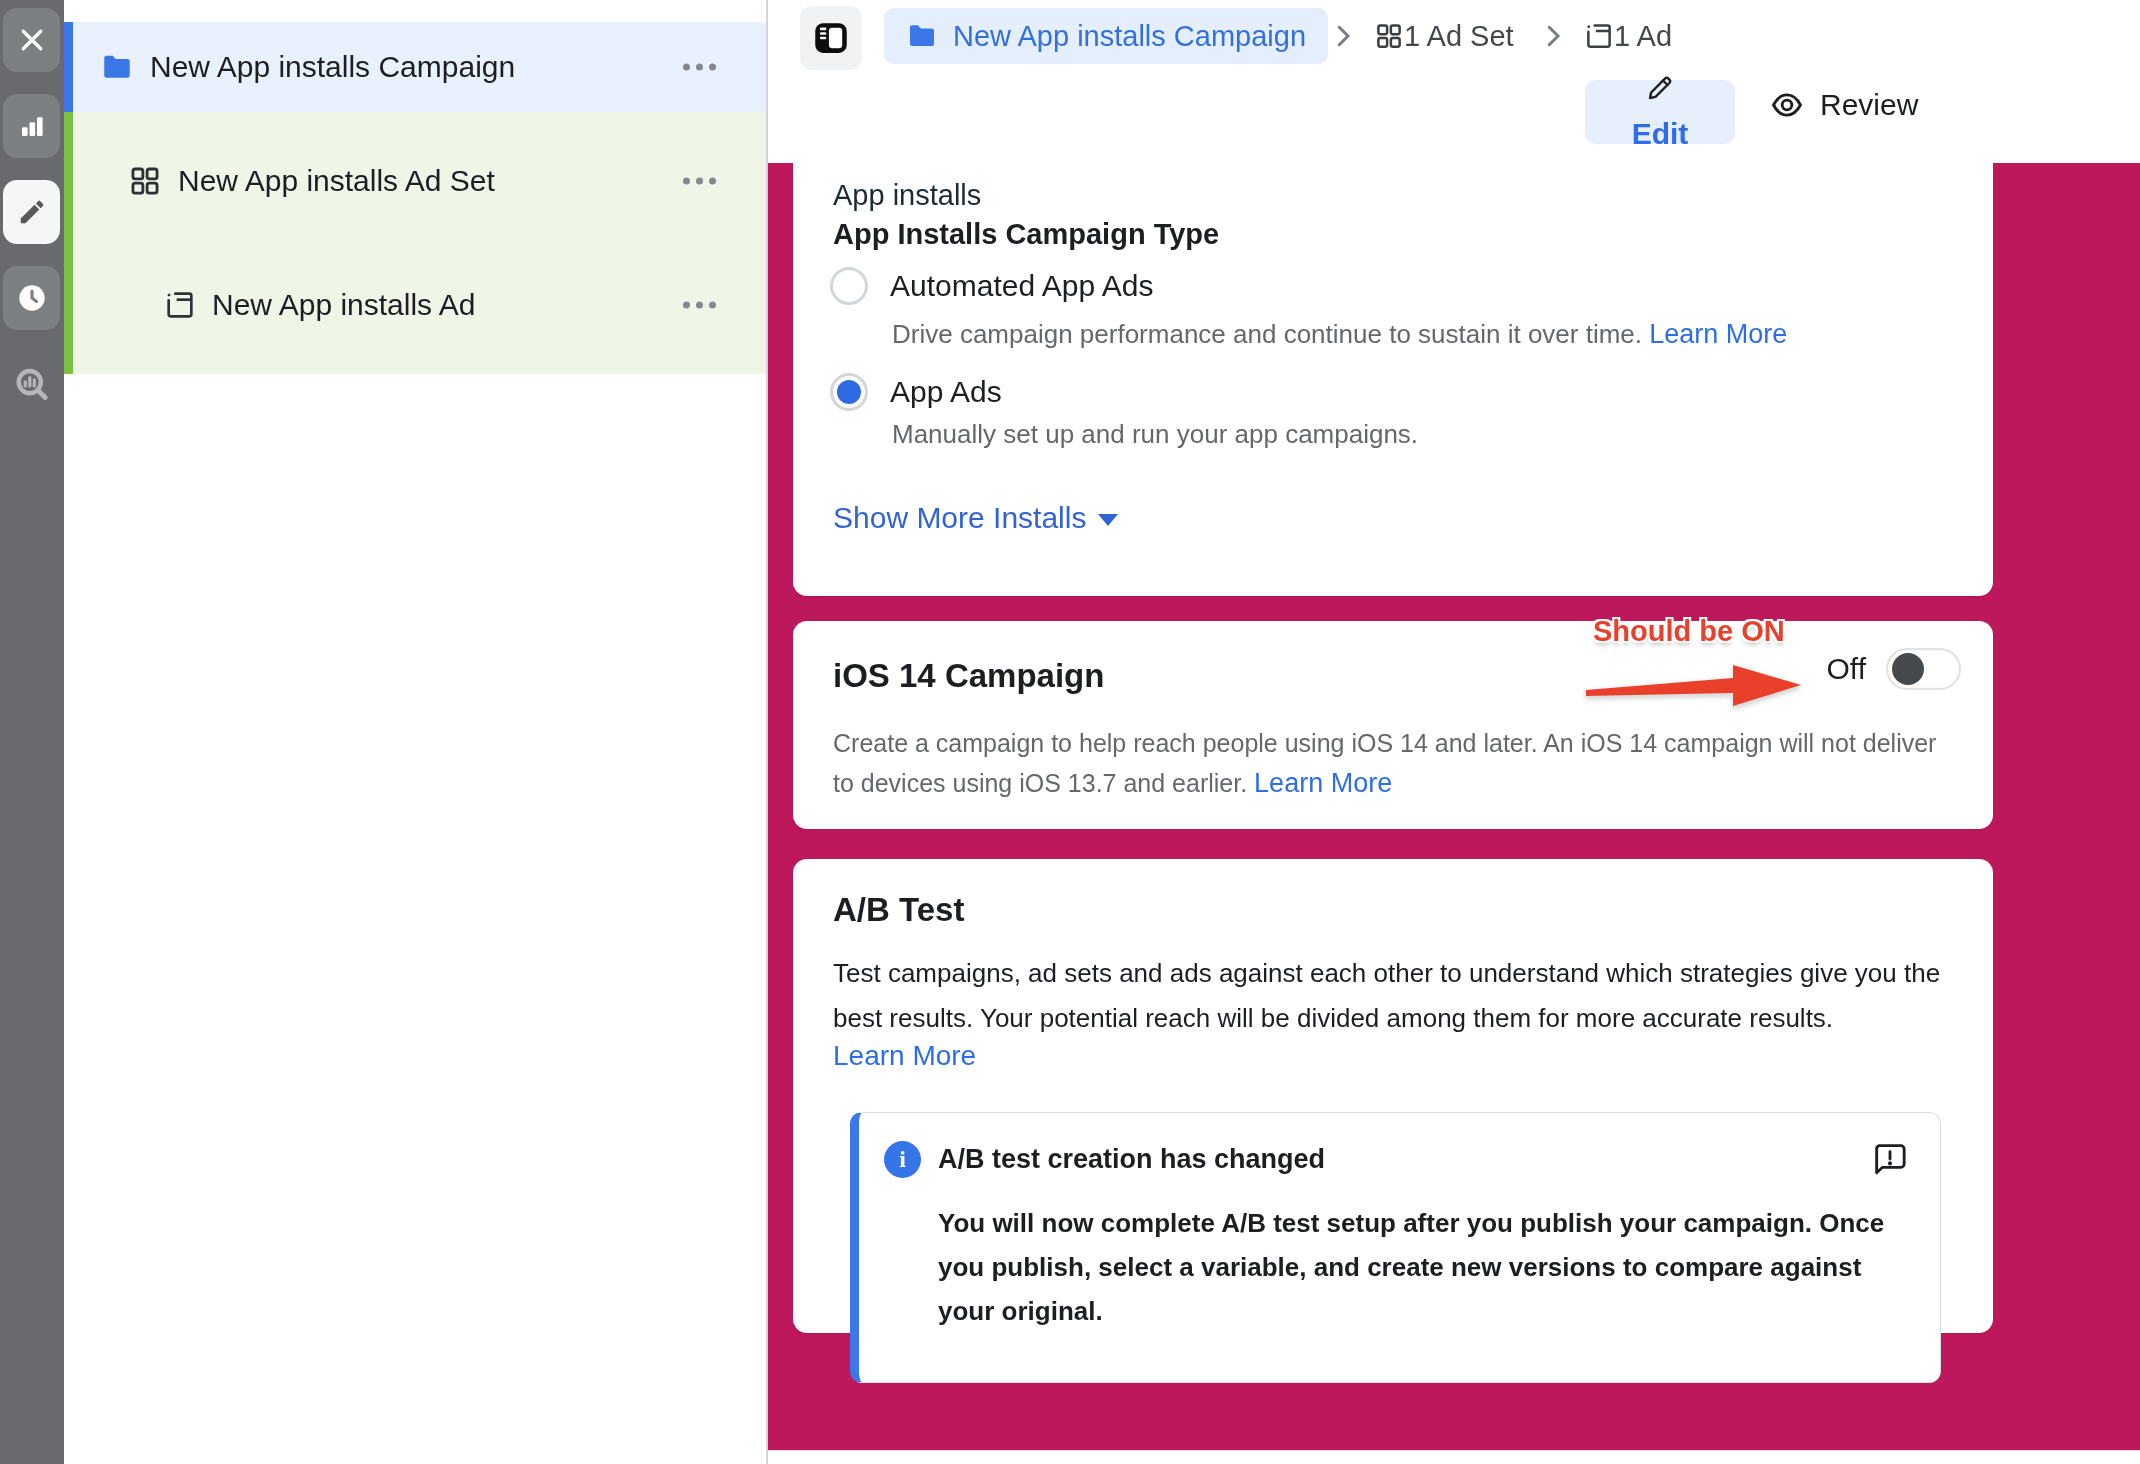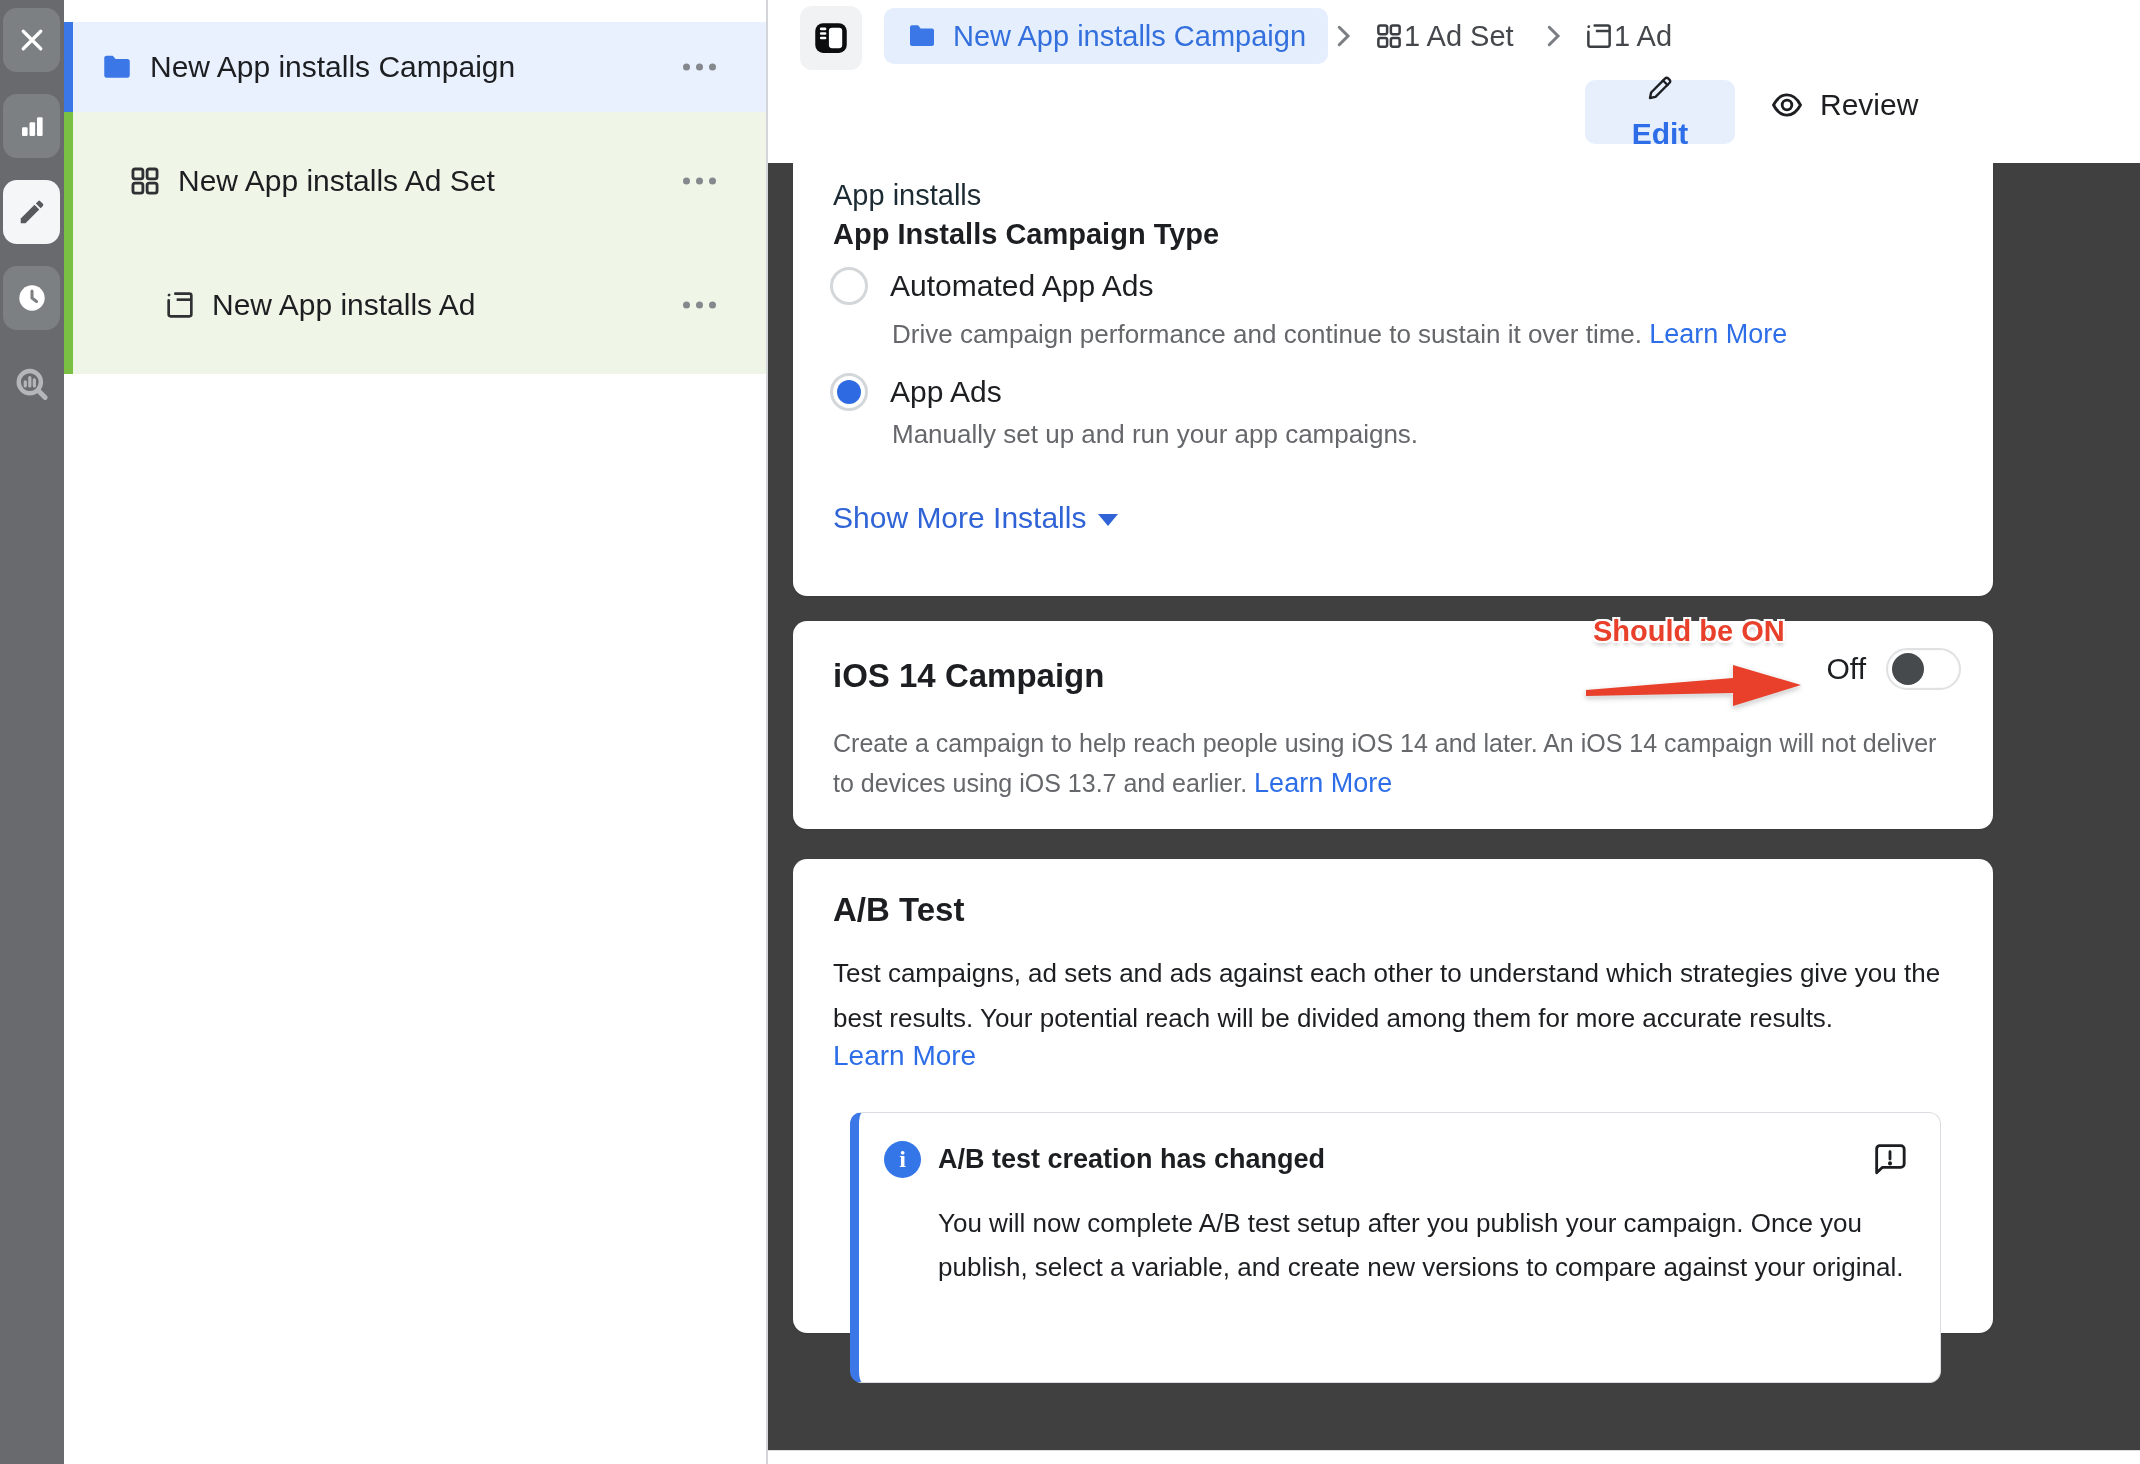--- a/index.html
+++ b/index.html
@@ -48,21 +48,21 @@
   .crumb-sep { position:absolute; top:21px; }
 
   .edit-btn {
     position:absolute; left:819px; top:80px; width:150px; height:64px; border-radius:10px;
     background:#e7effd; display:flex; align-items:center; justify-content:center; gap:14px; cursor:pointer;flex-direction:column;
   }
   .edit-btn span { font-size:30px; font-weight:bold; color:#2d6ee8; }
   .review-btn { position:absolute; left:1004px; top:88px; display:flex; align-items:center; gap:16px; cursor:pointer; }
   .review-btn span { font-size:30px; color:#1c1e21; }
 
-  .scroll { position:absolute; left:0; top:163px; right:0; bottom:0; background:#404040; }
+  .scroll { position:absolute; left:0; top:163px; right:0; bottom:0; background:#be185d; }
   .card {
     position:absolute; left:27px; width:1200px; background:#fff; border-radius:14px;
     box-shadow:0 1px 2px rgba(0,0,0,.1);
   }
   .card1 { top:0; height:433px; border-radius:0 0 14px 14px; }
   .card2 { top:458px; height:208px; }
   .card3 { top:696px; height:474px; }
   .footer-bar { position:absolute; left:0; right:0; top:1287px; bottom:0; background:#fff; border-top:1px solid #dcdee2; }
 
   
@@ -103,21 +103,21 @@
   .notice {
     position:absolute; left:57px; top:253px; width:1091px; height:271px;
     border:1px solid #d9dce0; border-left:9px solid #3b77e6; border-radius:12px;
     padding:26px 30px 0 25px; background:#fff;
   }
   .notice-head { display:flex; align-items:center; gap:17px; }
   .info-i { width:37px; height:37px; border-radius:50%; background:#3476e8; color:#fff; display:flex; align-items:center;
     justify-content:center; font-size:24px; font-weight:bold; flex:0 0 auto; font-family:"Liberation Serif",serif; }
   .notice-title { font-size:27px; font-weight:bold; color:#1c1e21; }
   .notice-head .spacer { flex:1; }
-  .notice-body { margin:22px 0 0 54px; width:970px; font-size:26px; line-height:44px; color:#1c1e21; }
+  .notice-body { margin:22px 0 0 54px; width:970px; font-size:26px; line-height:44px; color:#1c1e21;font-weight:bold; }
   .get-started {
     margin:28px 0 0 52px; display:inline-block; padding:15px 36px; border-radius:10px;
     background:#f0f0f0; font-size:28px; color:#1c1e21; border:none; cursor:pointer;
     font-family:inherit;
   }
   svg { display:block; }
 </style>
 </head>
 <body>
 

